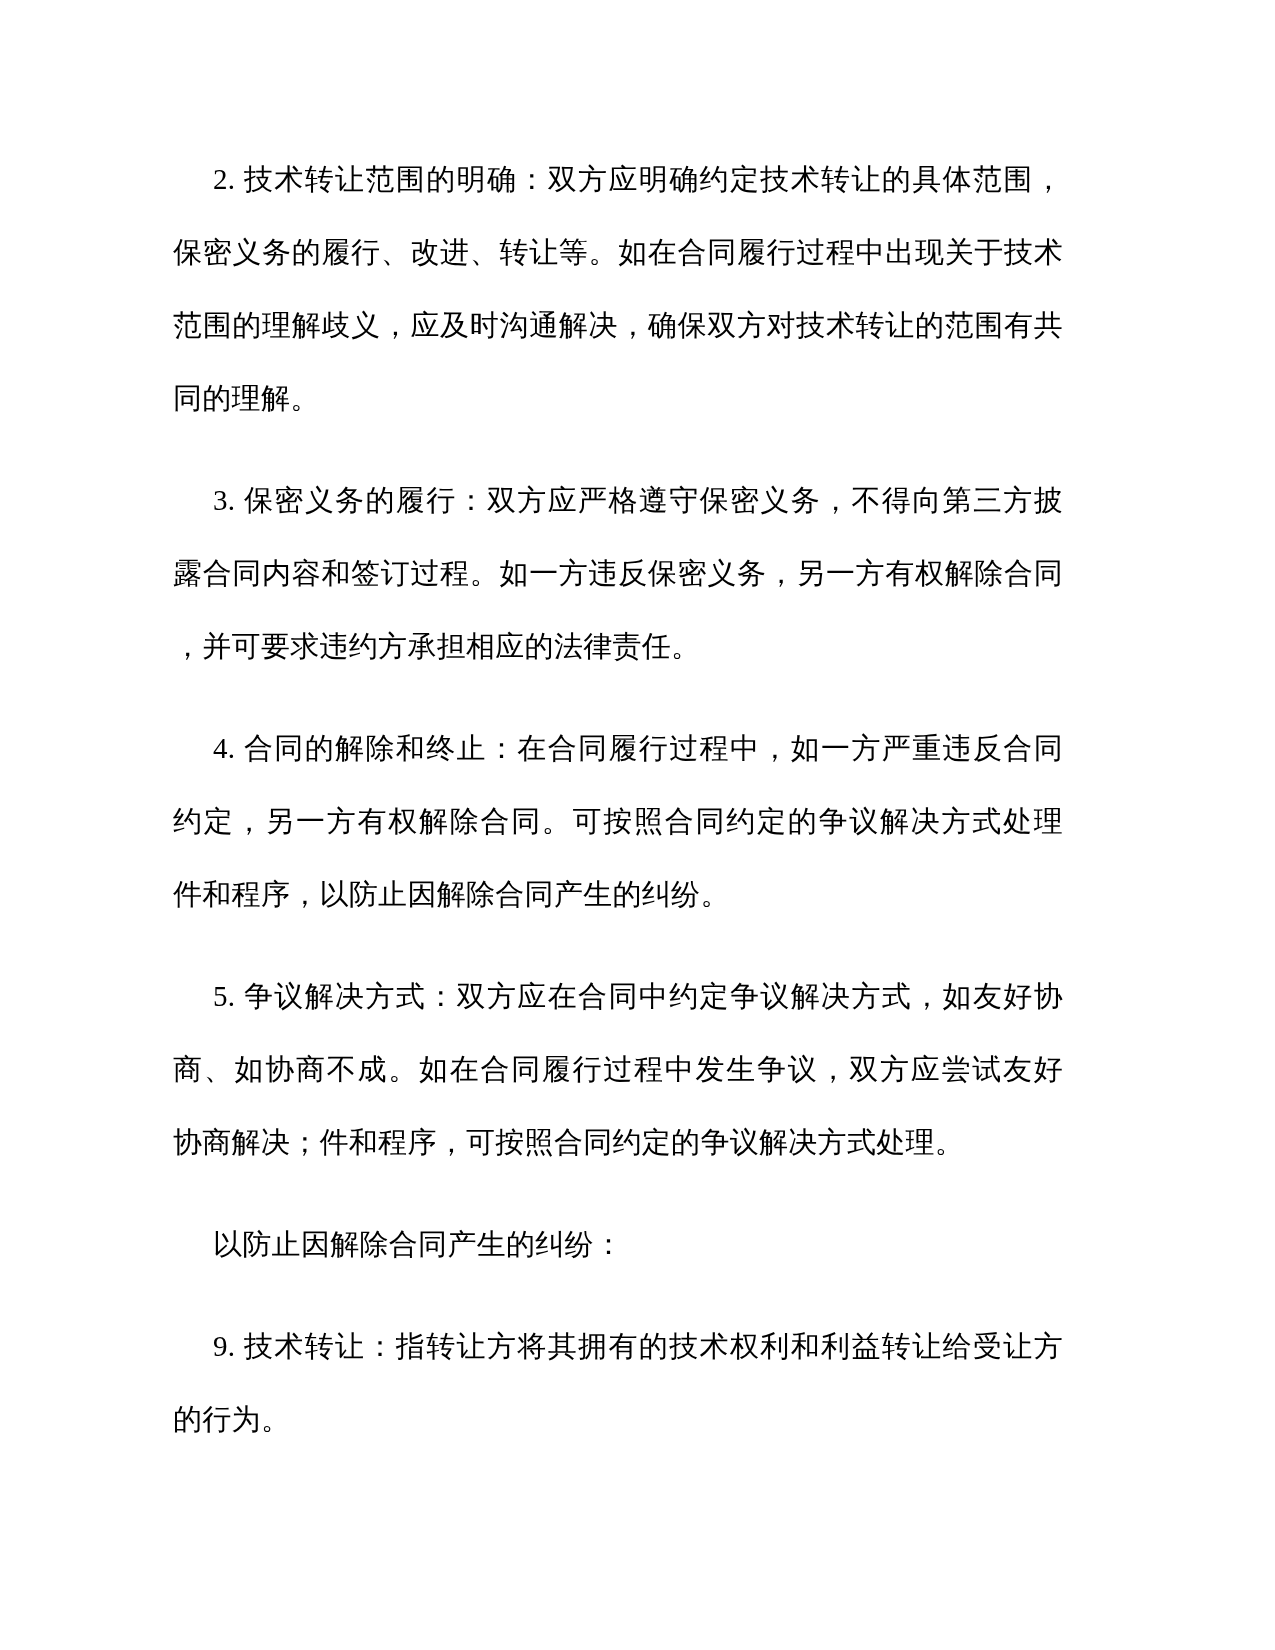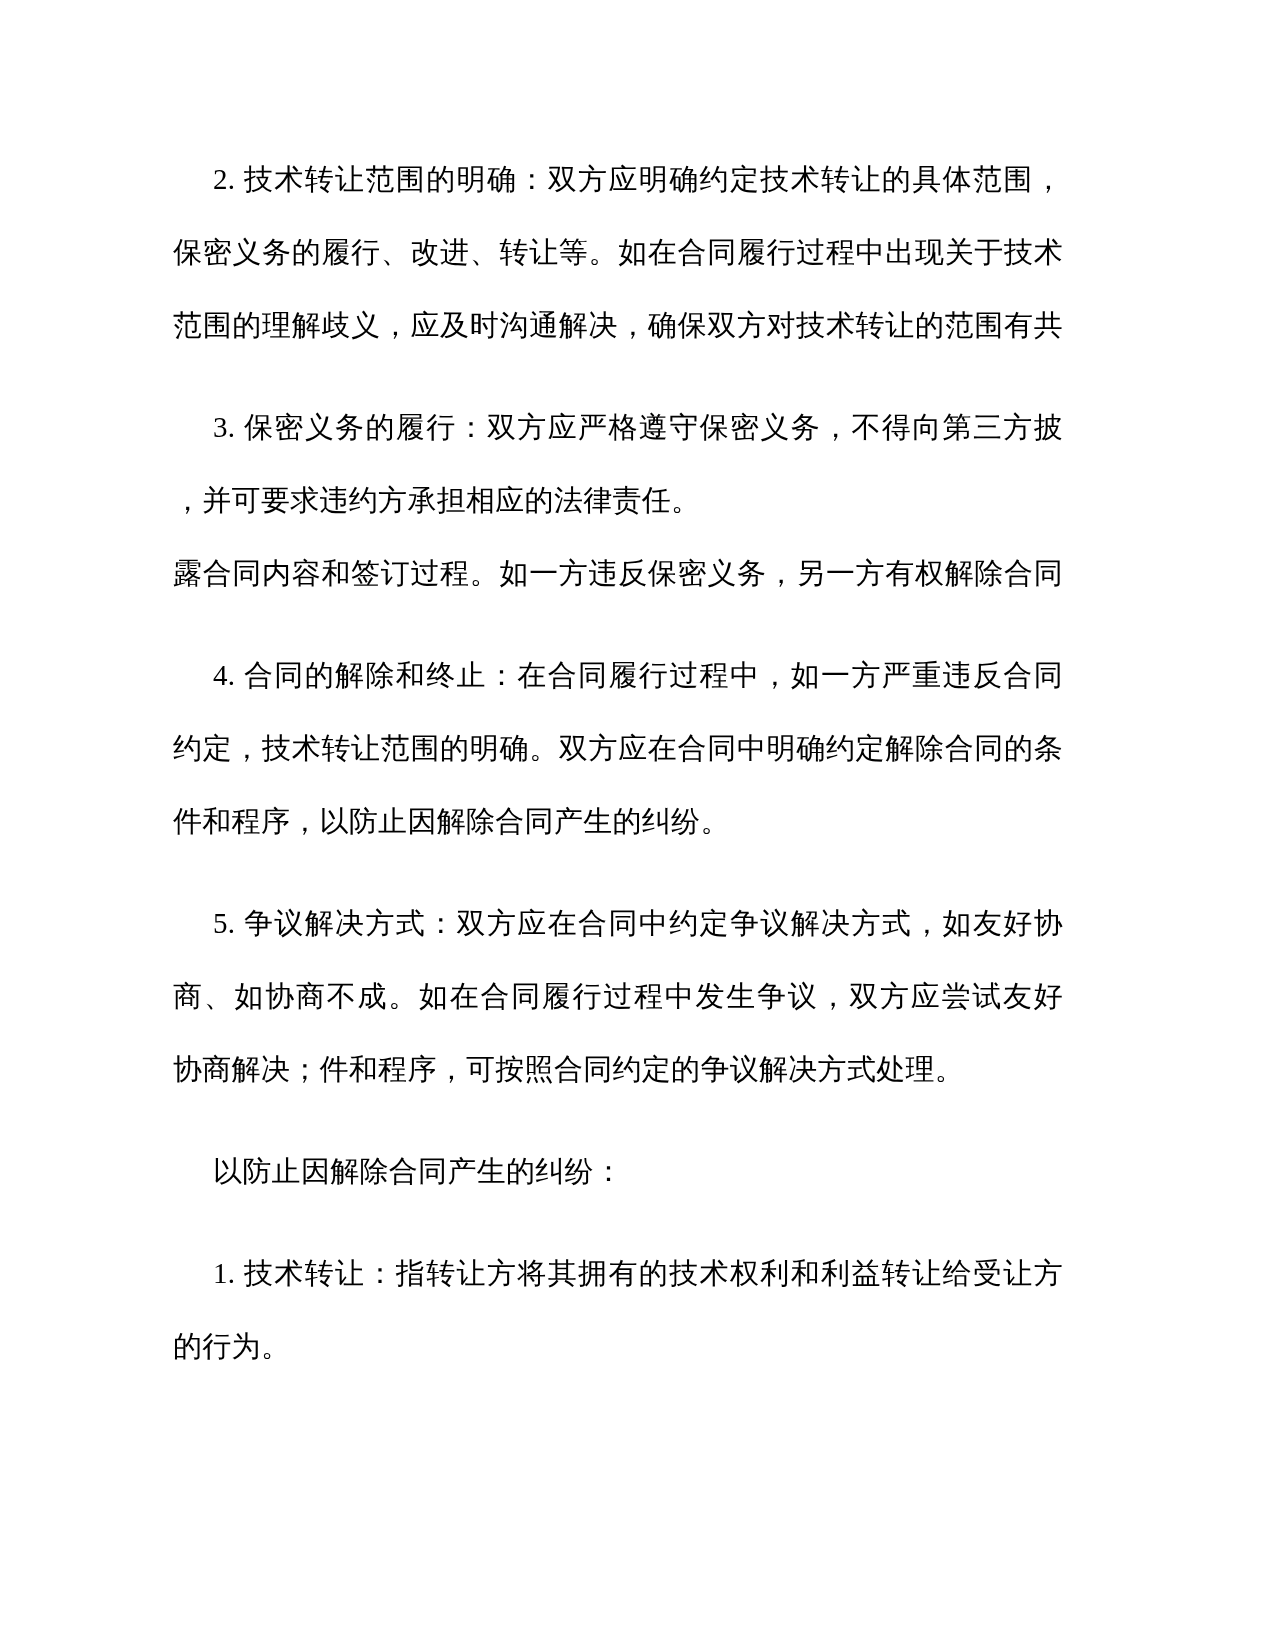--- a/index.html
+++ b/index.html
@@ -41,36 +41,37 @@
   }
 </style>
 </head>
 <body>
 
 <main class="page" id="doc" style="background: rgb(255, 255, 255); color: rgb(0, 0, 0);">
     <div class="para">
       <div class="line indent fill">2. 技术转让范围的明确：双方应明确约定技术转让的具体范围，</div>
       <div class="line fill">保密义务的履行、改进、转让等。如在合同履行过程中出现关于技术</div>
       <div class="line fill">范围的理解歧义，应及时沟通解决，确保双方对技术转让的范围有共</div>
+      <div class="line">同的理解。</div>
     </div>
     <div class="para">
       <div class="line indent fill">3. 保密义务的履行：双方应严格遵守保密义务，不得向第三方披</div>
+      <div class="line fill">露合同内容和签订过程。如一方违反保密义务，另一方有权解除合同</div>
       <div class="line">，并可要求违约方承担相应的法律责任。</div>
-      <div class="line fill">露合同内容和签订过程。如一方违反保密义务，另一方有权解除合同</div>
     </div>
     <div class="para">
       <div class="line indent fill">4. 合同的解除和终止：在合同履行过程中，如一方严重违反合同</div>
-      <div class="line fill">约定，技术转让范围的明确。双方应在合同中明确约定解除合同的条</div>
+      <div class="line fill">约定，另一方有权解除合同。可按照合同约定的争议解决方式处理</div>
       <div class="line">件和程序，以防止因解除合同产生的纠纷。</div>
     </div>
     <div class="para">
       <div class="line indent fill">5. 争议解决方式：双方应在合同中约定争议解决方式，如友好协</div>
       <div class="line fill">商、如协商不成。如在合同履行过程中发生争议，双方应尝试友好</div>
       <div class="line">协商解决；件和程序，可按照合同约定的争议解决方式处理。</div>
     </div>
     <div class="para">
       <div class="line indent">以防止因解除合同产生的纠纷：</div>
     </div>
     <div class="para">
-      <div class="line indent fill">1. 技术转让：指转让方将其拥有的技术权利和利益转让给受让方</div>
+      <div class="line indent fill">9. 技术转让：指转让方将其拥有的技术权利和利益转让给受让方</div>
       <div class="line">的行为。</div>
     </div>
   </main>
 
 </body></html>

